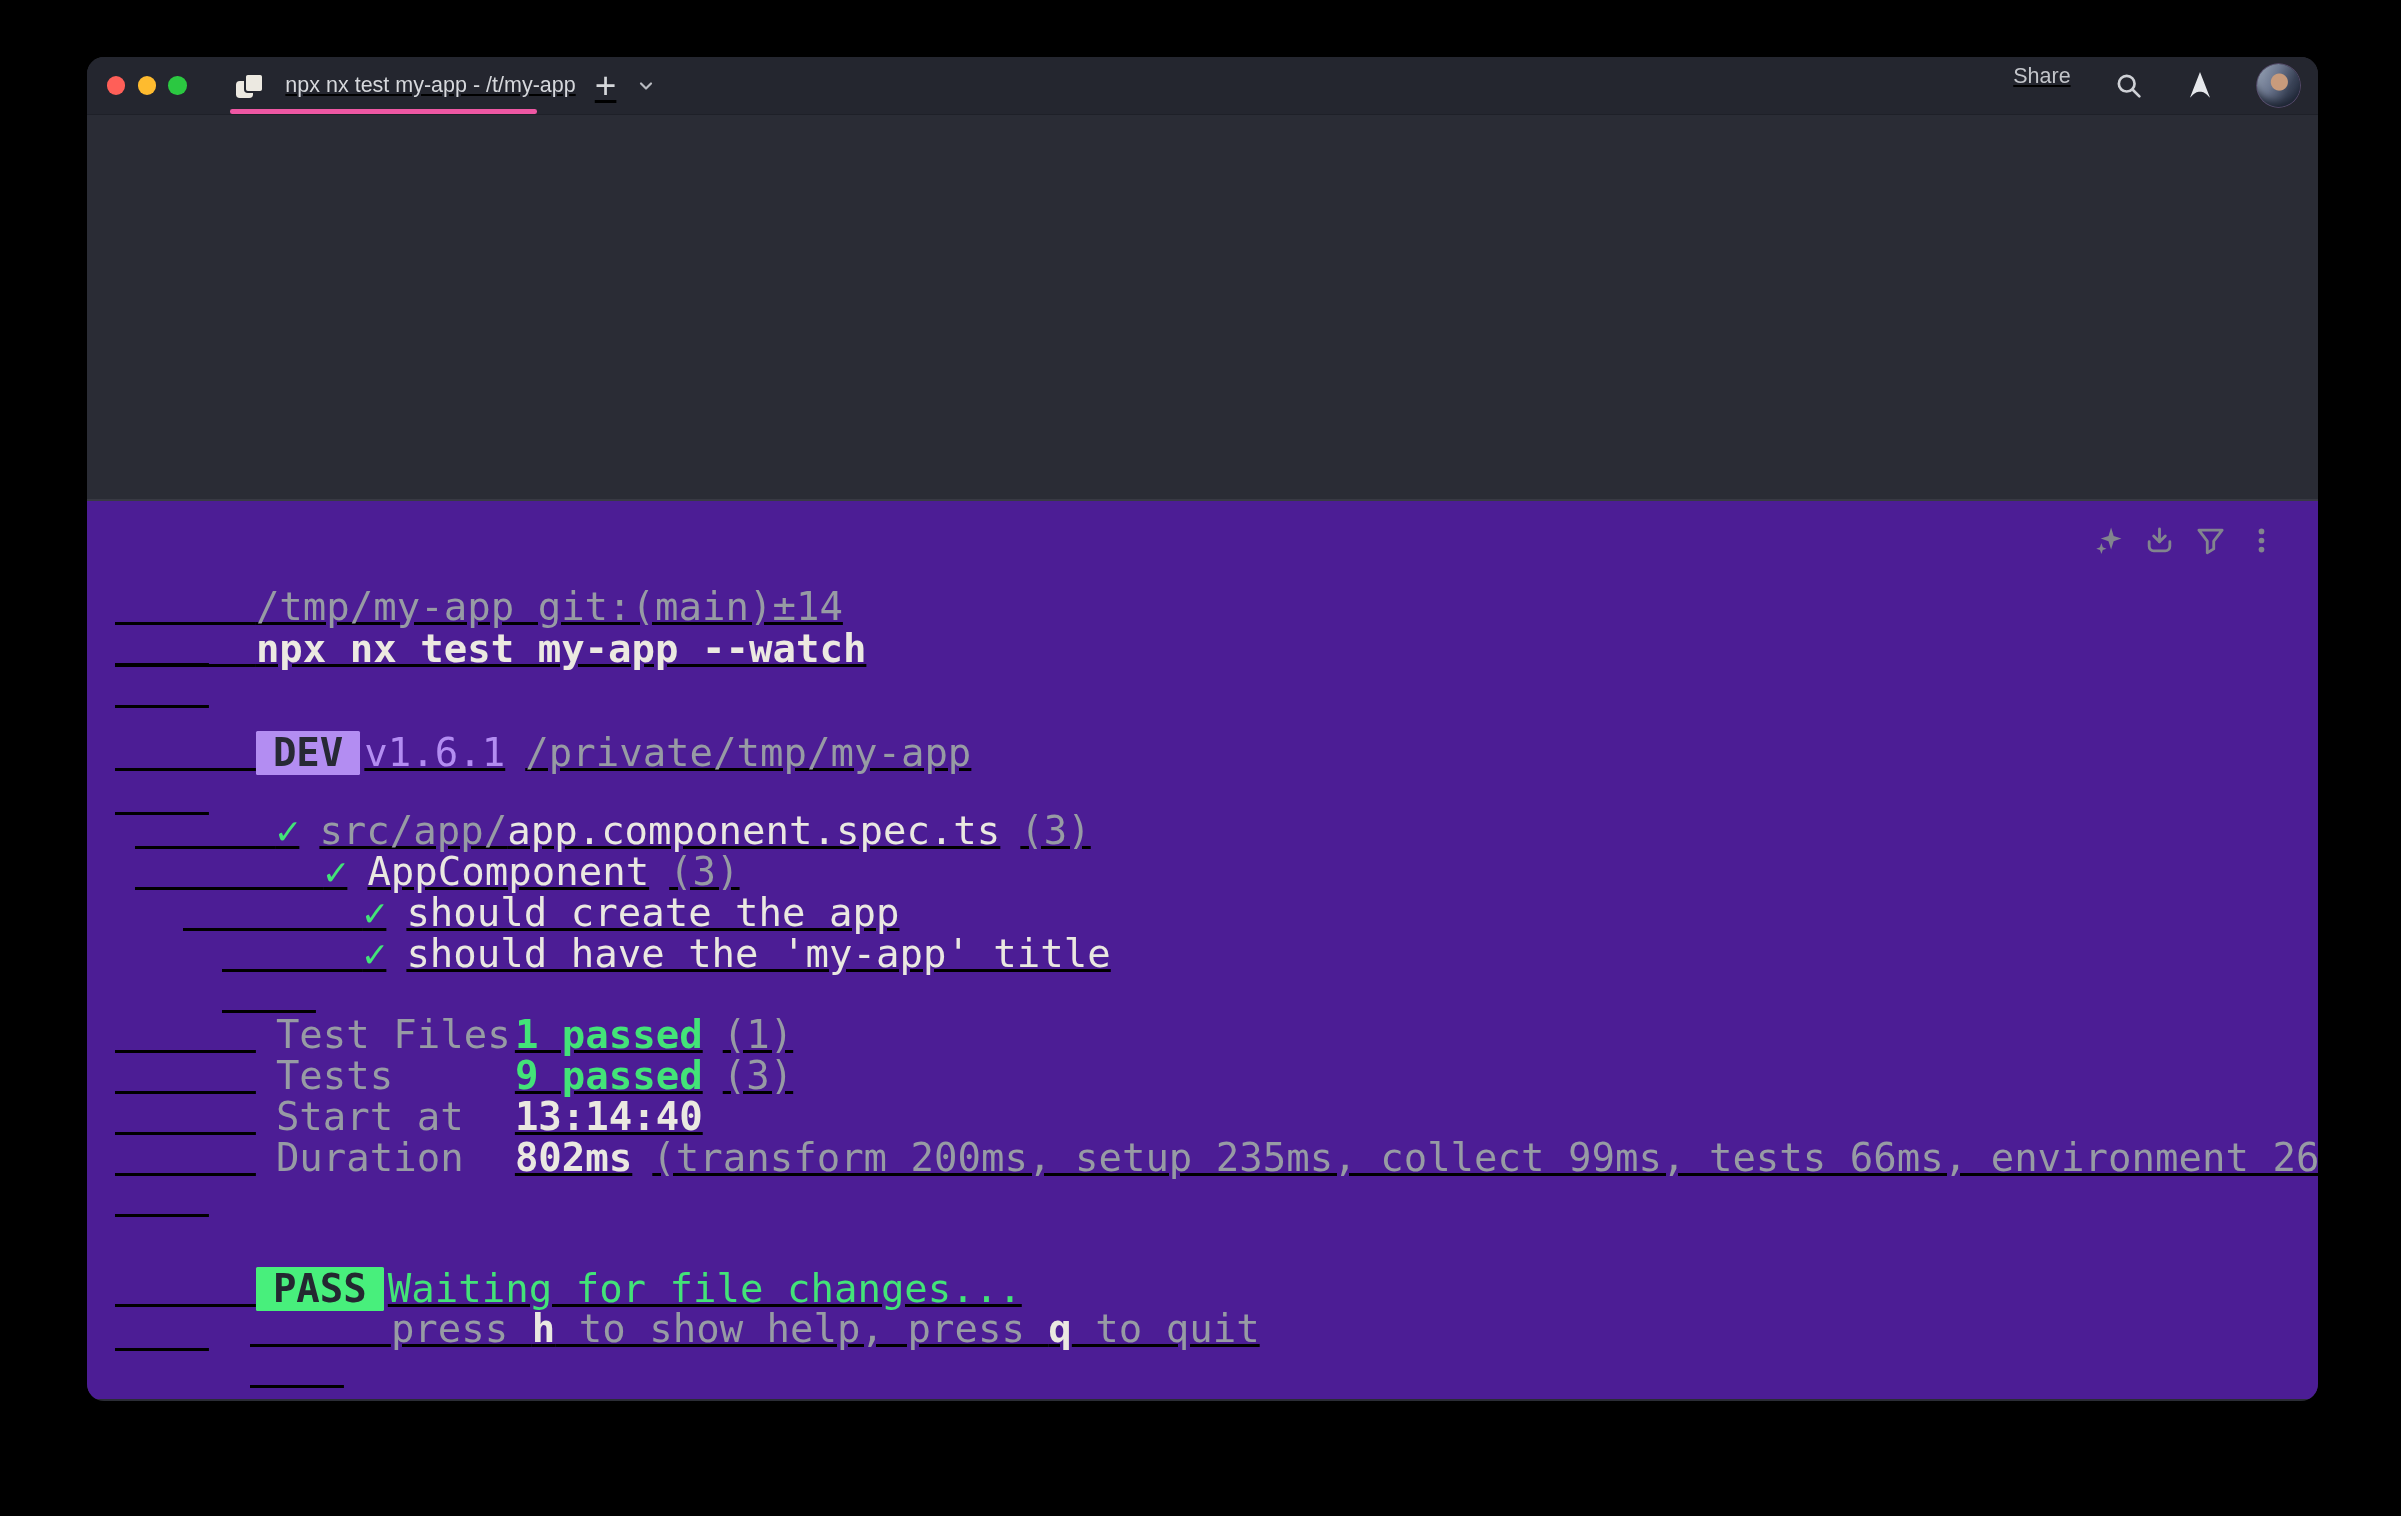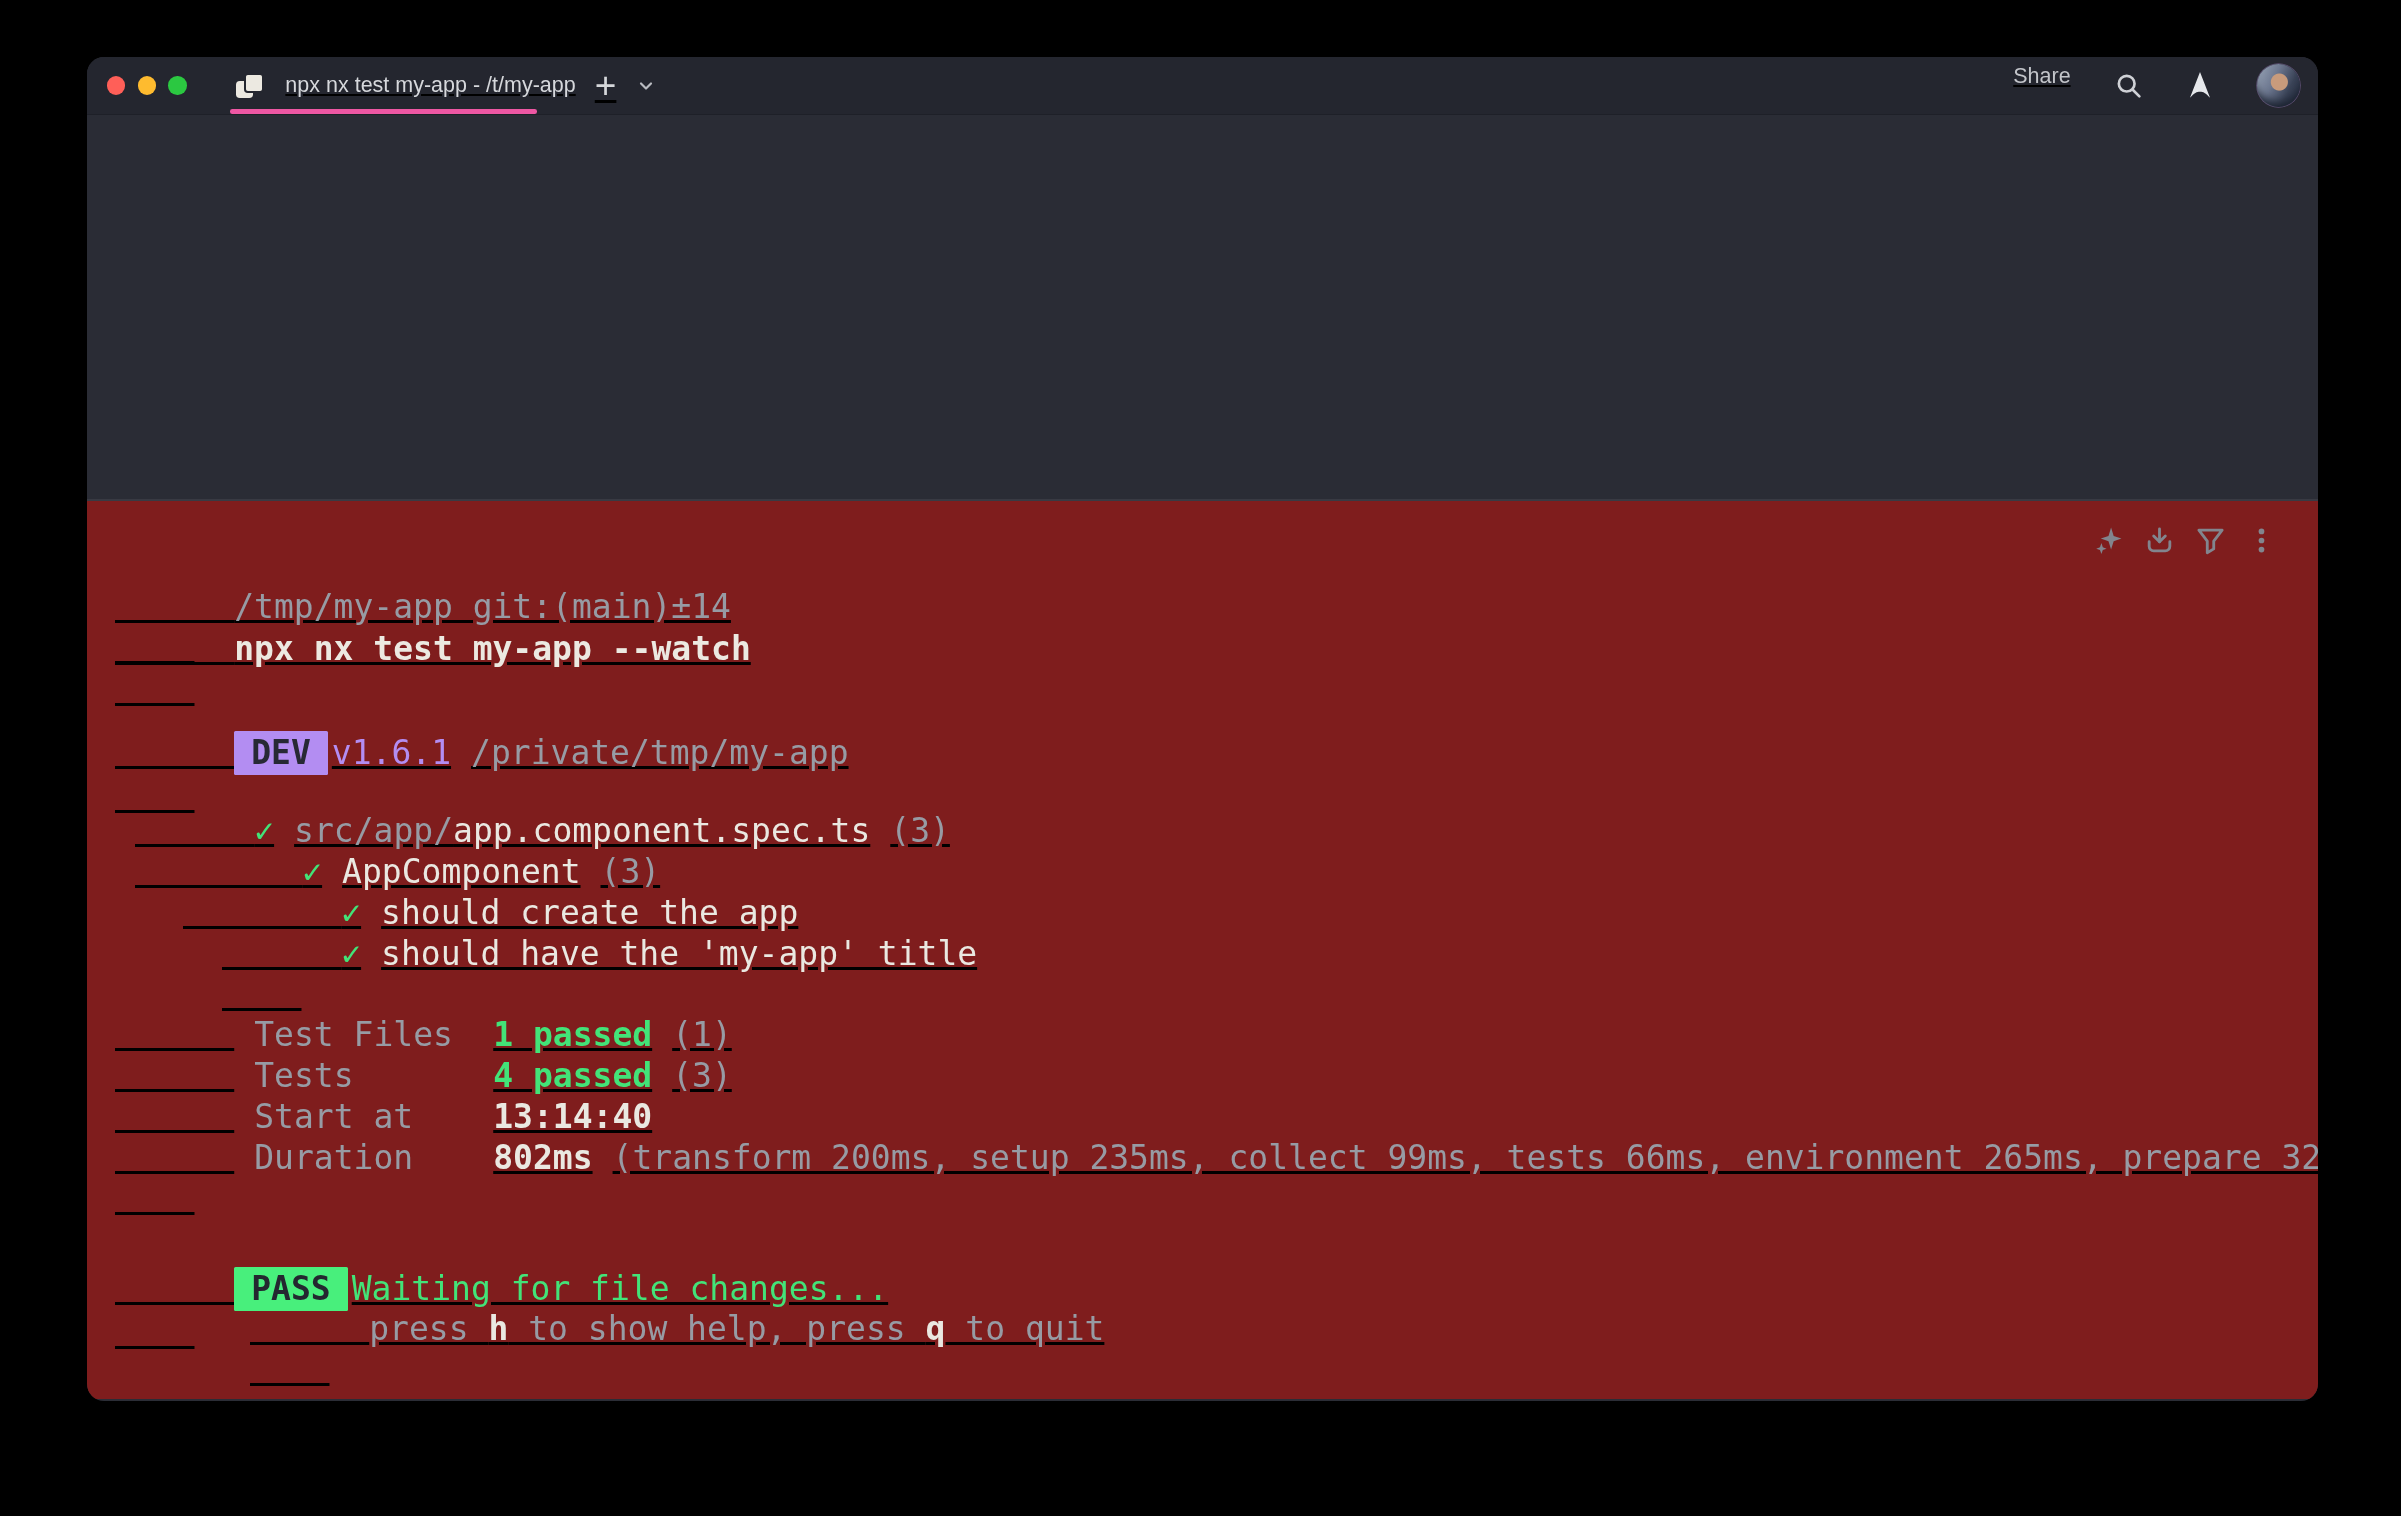--- a/index.html
+++ b/index.html
@@ -35,22 +35,22 @@
   .icon-btn { display:flex; align-items:center; justify-content:center; }
   .avatar { width:43px; height:43px; border-radius:50%;
             background:
               radial-gradient(circle at 52% 42%, #c89b7c 0 24%, rgba(0,0,0,0) 27%),
               linear-gradient(115deg, #9aa6b8 0%, #6d7890 38%, #3a4357 70%, #20283a 100%);
             box-shadow: inset 0 -10.7px 9.2px -6.1px #1b2230, 0 0 0 0.8px #5d4f74; }
 
   
   .empty-block { height:384px; background:#2a2c35; }
   .divider { height:1.5px; background:#383a43; }
-  .block { position:relative; height:898px; background:#7f1d1d; padding:44px 28px 0 28px;
-           font-family:"DejaVu Sans Mono", monospace; font-size:33px; line-height:41px; }
+  .block { position:relative; height:898px; background:#4c1d95; padding:44px 28px 0 28px;
+           font-family:"DejaVu Sans Mono", monospace; font-size:39px; line-height:41px; }
 
   .block-icons { position:absolute; top:24.6px; right:41px; display:flex; gap:20px; align-items:center; }
   .block-icons .icon-btn { width:31px; height:31px; }
 
   .line { white-space:pre; color:#eae8e1; height:41px; }
   .line.tall { height:44px; line-height:44px; }
   .sp { height:41px; } .sp50 { height:38px; } .sp52 { height:40px; } .sp112 { height:86px; }
 
   .dim { color:#979ba4; }
   .bright { color:#eae8e1; }
@@ -179,21 +179,21 @@
     <div class="line ind3">
       <span class="green ck">✓</span><span class="bright">should have the 'my-app' title</span>
     </div>
 
     <div class="sp52"></div>
 
     <div class="line">
       <span class="sum-label">Test Files</span><span class="sum-gap"></span><span class="green bold">1 passed</span><span class="dim count">(1)</span>
     </div>
     <div class="line">
-      <span class="sum-label">Tests</span><span class="sum-gap"></span><span class="green bold">4 passed</span><span class="dim count">(3)</span>
+      <span class="sum-label">Tests</span><span class="sum-gap"></span><span class="green bold">9 passed</span><span class="dim count">(3)</span>
     </div>
     <div class="line">
       <span class="sum-label">Start at</span><span class="sum-gap"></span><span class="bright bold">13:14:40</span>
     </div>
     <div class="line">
       <span class="sum-label">Duration</span><span class="sum-gap"></span><span class="bright bold">802ms</span><span class="dim count">(transform 200ms, setup 235ms, collect 99ms, tests 66ms, environment 265ms, prepare 327ms)</span>
     </div>
 
     <div class="sp112"></div>
 

